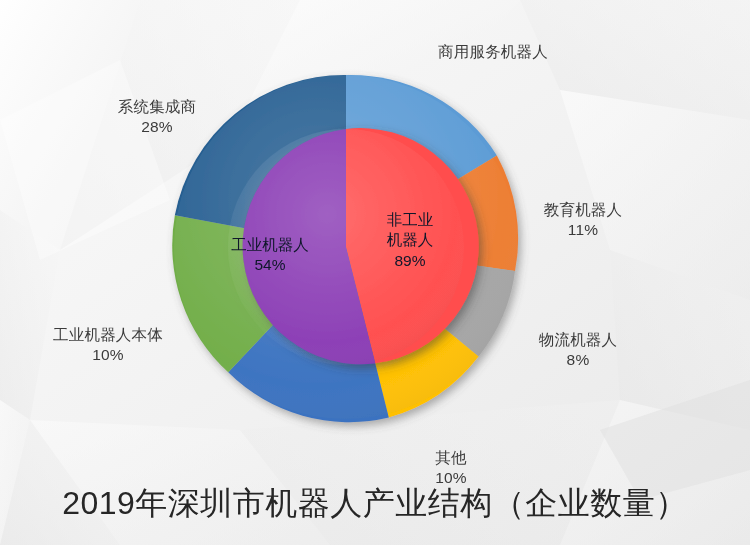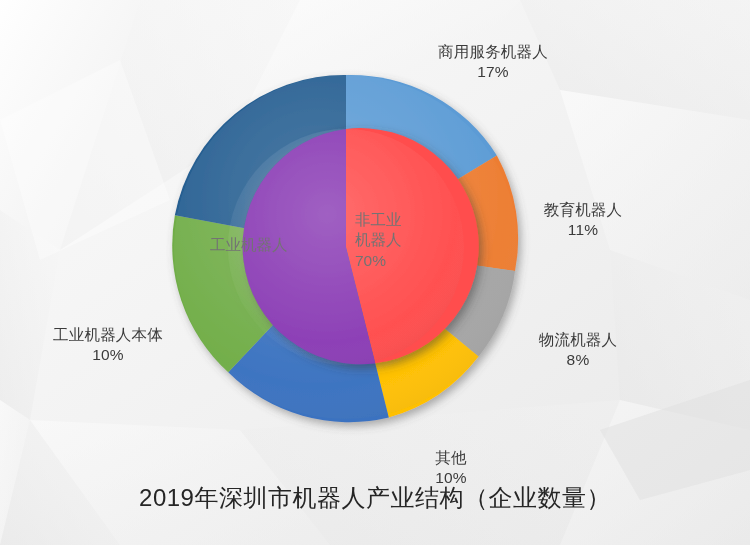--- a/index.html
+++ b/index.html
@@ -38,33 +38,34 @@
     line-height: 1.32;
     white-space: nowrap;
     letter-spacing: 0.2px;
   }
   .callout .pct {
     display: block;
     font-size: 15.5px;
   }
   .inner-label {
     position: absolute;
-    color: #737373;
+    text-align: center;
+    color: #0f172a;
     font-size: 15.5px;
     line-height: 1.32;
     white-space: nowrap;
   }
   .inner-label .pct { display: block; }
   #chart-title {
     position: absolute;
     left: 0;
     top: 482px;
     width: 750px;
     text-align: center;
-    font-size: 24px;
+    font-size: 32px;
     color: #262626;
     letter-spacing: 0.5px;
     white-space: nowrap;
   }
 </style>
 </head>
 <body>
 
 <div id="stage">
 
@@ -139,30 +140,30 @@
       <path d="M 346 247 L 346 129 A 118 118 0 0 1 375.35 363.30 Z" fill="#FF4D4D"></path>
 
       <path d="M 346 247 L 375.35 363.30 A 118 118 0 1 1 346 129 Z" fill="#8B3DB5"></path>
       <circle cx="346" cy="247" r="118" fill="url(#shade-outer)"></circle>
     </g>
   </svg>
 
   <div class="inner-label" style="left:355px; top:210px; width:110px;">
     <span>非工业</span><br>
     <span>机器人</span>
-    <span class="pct">70%</span>
+    <span class="pct">89%</span>
   </div>
 
   <div class="inner-label" style="left:210px; top:235px; width:120px;">
     <span>工业机器人</span>
+    <span class="pct">54%</span>
   </div>
 
   <div class="callout" style="left:393px; top:42px; width:200px;">
     <span>商用服务机器人</span>
-    <span class="pct">17%</span>
   </div>
 
   <div class="callout" style="left:508px; top:200px; width:150px;">
     <span>教育机器人</span>
     <span class="pct">11%</span>
   </div>
 
   <div class="callout" style="left:503px; top:330px; width:150px;text-align:center;">
     <span>物流机器人</span>
     <span class="pct">8%</span>
@@ -172,16 +173,20 @@
     <span>其他</span>
     <span class="pct">10%</span>
   </div>
 
 
   <div class="callout" style="left:28px; top:325px; width:160px;">
     <span>工业机器人本体</span>
     <span class="pct">10%</span>
   </div>
 
+  <div class="callout" style="left:92px; top:97px; width:130px;">
+    <span>系统集成商</span>
+    <span class="pct">28%</span>
+  </div>
 
   <div id="chart-title">2019年深圳市机器人产业结构（企业数量）</div>
 
 </div>
 
 </body></html>

